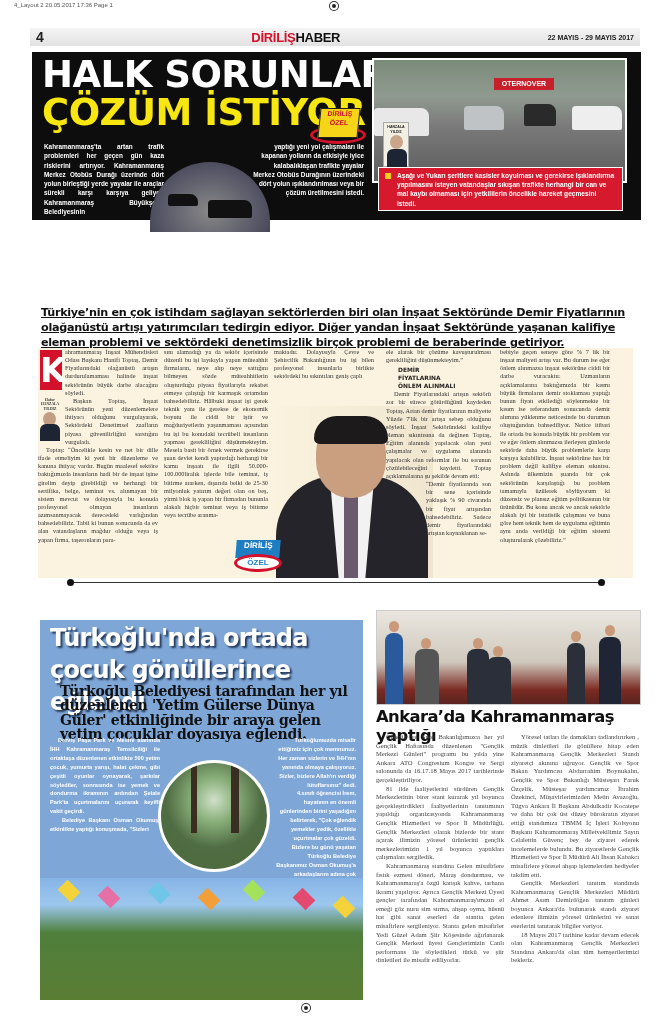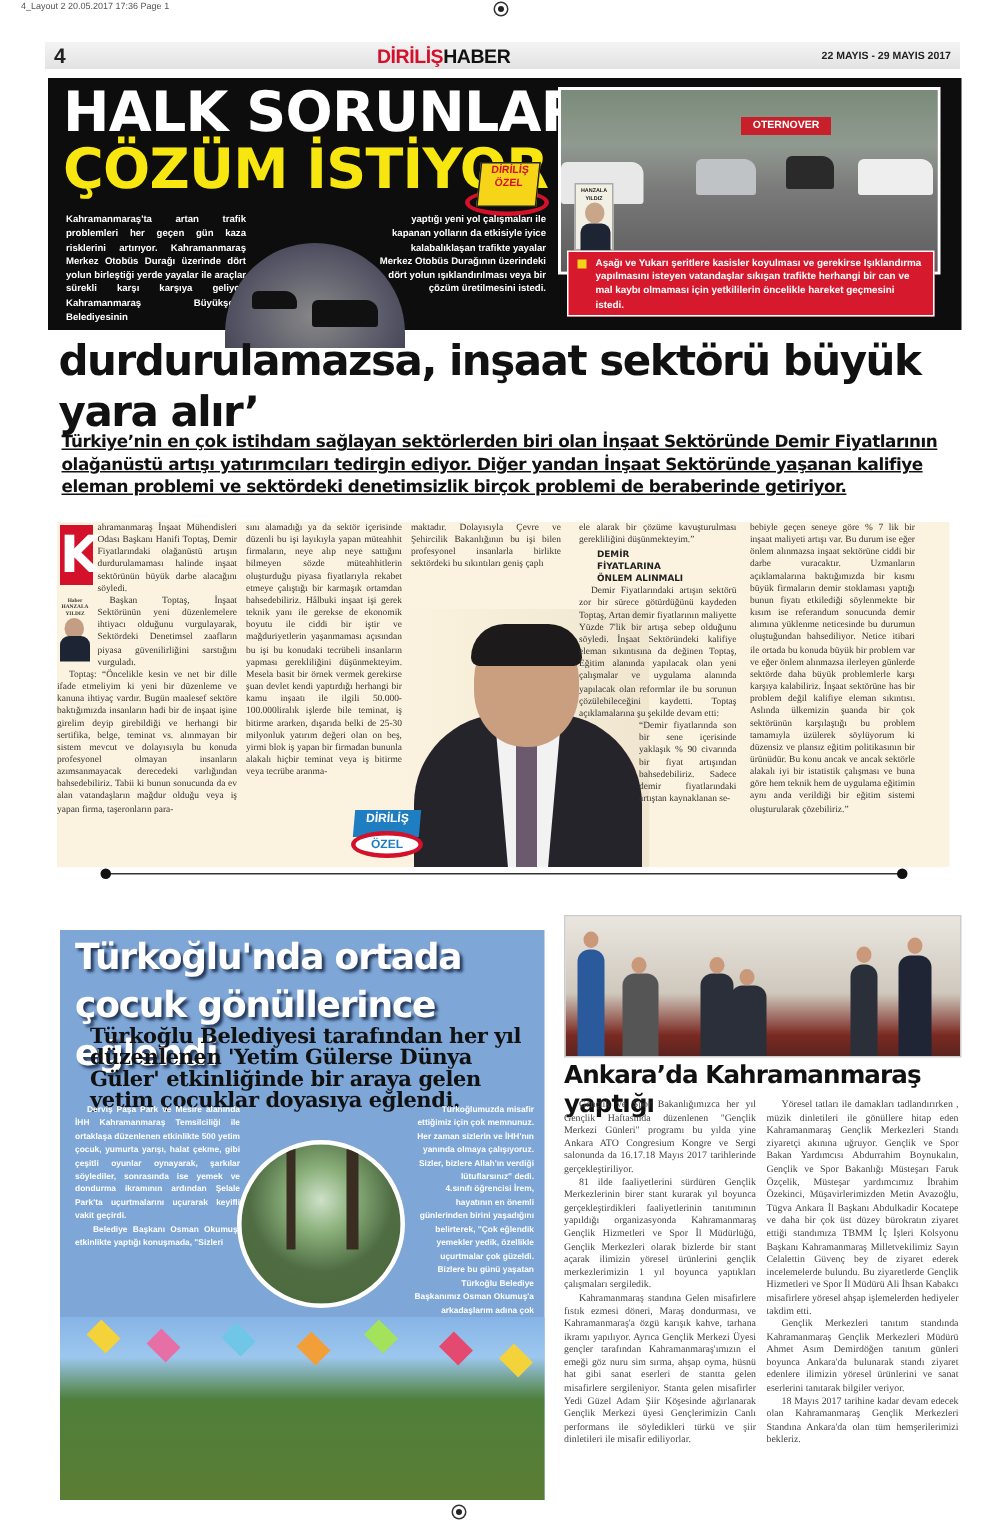--- a/index.html
+++ b/index.html
@@ -29,21 +29,21 @@
 .author-card .n{font-size:3.6px;font-weight:bold;text-align:center;line-height:4.5px;padding-top:2px}
 .author-card .face{position:absolute;left:6px;top:12px;width:13px;height:14px;border-radius:50%;background:#c9a68a}
 .author-card .suit{position:absolute;left:3px;top:26px;width:20px;height:18px;background:#1d2433;border-radius:6px 6px 0 0}
 .redbox{position:absolute;left:346px;top:115px;width:245px;height:44px;background:#d6192d;border:1px solid #fff;padding:3px 5px 3px 18px;font-size:6.6px;line-height:9.2px;color:#fff;font-weight:bold}
 .redbox .sq{position:absolute;left:6px;top:5px;width:6px;height:6px;background:#f5d21a}
 
 .h2{position:absolute;left:35px;top:224px;width:610px;font-family:"DejaVu Sans",sans-serif;font-weight:bold;color:#111;letter-spacing:-1px}
 .h2 .l1{font-size:29px;line-height:34px}
 .h2 .l1 .red{color:#d3112a}
 .h2 .l2{font-size:28px;line-height:34px;margin-left:4px}
-.deck{position:absolute;left:41px;top:287px;width:600px;font-size:11.2px;line-height:15px;font-weight:bold;color:#111;text-decoration:underline;font-family:"DejaVu Sans",sans-serif;letter-spacing:-0.3px}
+.deck{position:absolute;left:41px;top:305px;width:600px;font-size:11.2px;line-height:15px;font-weight:bold;color:#111;text-decoration:underline;font-family:"DejaVu Sans",sans-serif;letter-spacing:-0.3px}
 .article1{position:absolute;left:38px;top:348px;width:595px;height:230px;background:#fbf3df}
 .col{position:absolute;font-family:"Liberation Serif",serif;font-size:6.3px;line-height:8.15px;color:#333;text-align:justify}
 .dropcap{position:absolute;left:2px;top:2px;width:22px;height:40px;background:#d3112a;color:#fff;font-weight:900;font-size:34px;line-height:40px;text-align:center;font-family:"DejaVu Sans",sans-serif}
 .mini-author{position:absolute;left:0;top:50px;width:24px;height:44px}
 .mini-author .face{position:absolute;left:5px;top:14px;width:13px;height:14px;border-radius:50%;background:#c49e84}
 .mini-author .suit{position:absolute;left:2px;top:26px;width:20px;height:17px;background:#1d2433;border-radius:6px 6px 0 0}
 .mini-author .n{font-size:3.6px;font-weight:bold;text-align:center;line-height:4.4px}
 .portrait{position:absolute;left:230px;top:58px;width:165px;height:172px;overflow:hidden}
 .portrait .bg{position:absolute;inset:0;background:linear-gradient(90deg,#fbf3df 0%,#f0e6d0 100%)}
 .portrait .jacket{position:absolute;left:8px;top:70px;width:152px;height:110px;background:#24242a;border-radius:60px 60px 0 0}
@@ -115,21 +115,20 @@
         <div class="suit"></div>
     </div>
   </div>
   <div class="redbox">
     <span class="sq"></span>
     <span>Aşağı ve Yukarı şeritlere kasisler koyulması ve gerekirse Işıklandırma yapılmasını isteyen vatandaşlar sıkışan trafikte herhangi bir can ve mal kaybı olmaması için yetkililerin öncelikle hareket geçmesini istedi.</span>
   </div>
 </div>
 
 <div class="h2">
-  <div class="l2">durdurulamazsa, inşaat sektörü büyük yara alır’</div>
 </div>
 <div class="deck">Türkiye’nin en çok istihdam sağlayan sektörlerden biri olan İnşaat Sektöründe Demir Fiyatlarının olağanüstü artışı yatırımcıları tedirgin ediyor.  Diğer yandan İnşaat Sektöründe yaşanan kalifiye eleman problemi ve sektördeki denetimsizlik birçok problemi de beraberinde getiriyor.</div>
 
 <div class="article1">
   <div class="col" style="left:0;top:0;width:120px;height:230px">
     <div class="dropcap">K</div>
     <div class="mini-author">
       <div class="n">Haber</div>
       <div class="n">HANZALA YILDIZ</div>
       <div class="face"></div>

